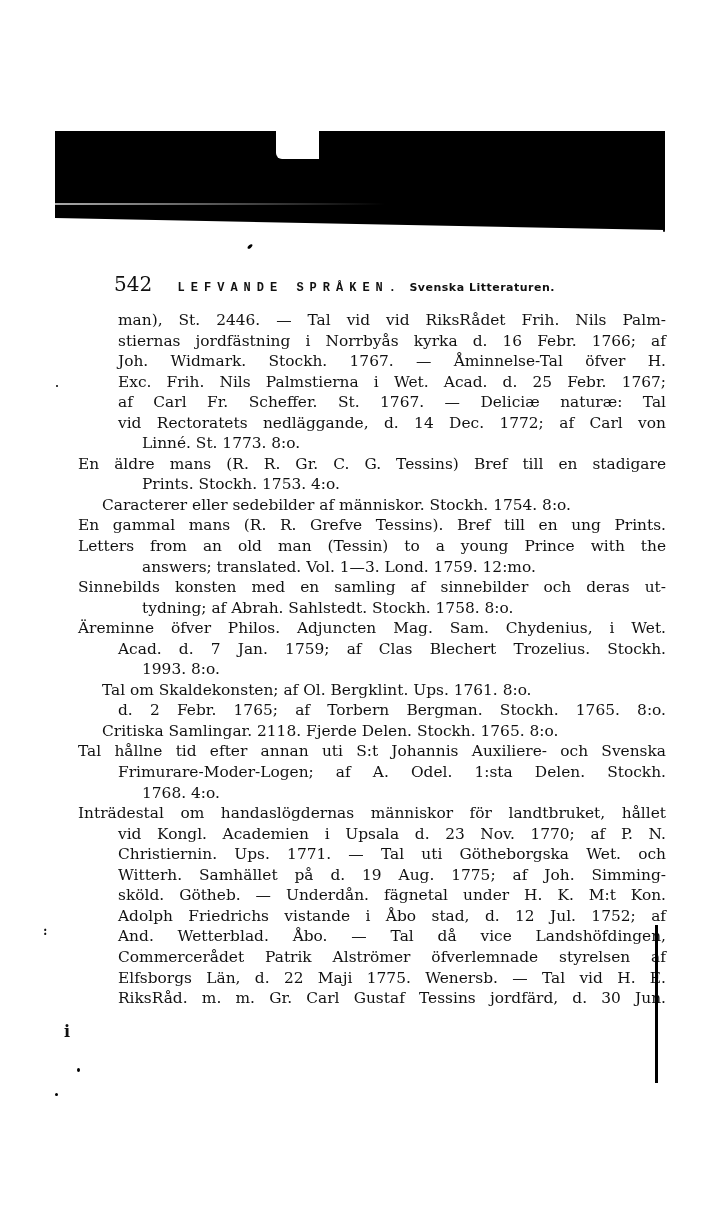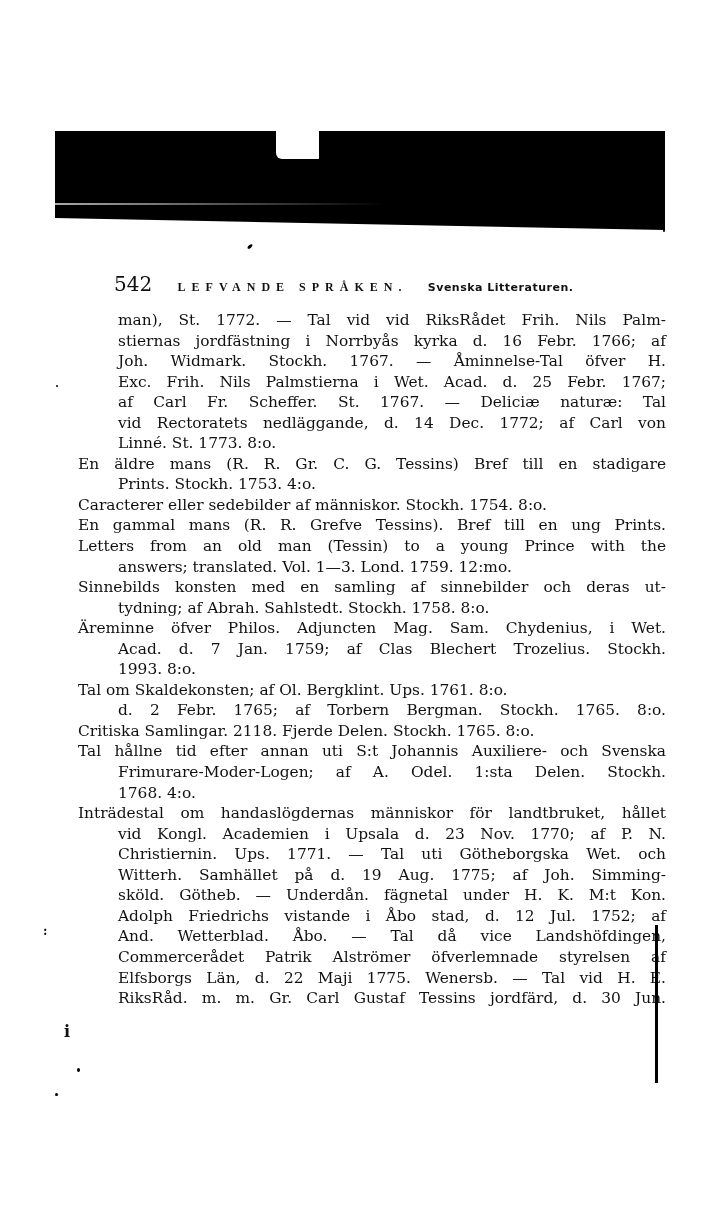--- a/index.html
+++ b/index.html
@@ -7,50 +7,50 @@
          font-family: "DejaVu Serif", "Liberation Serif", serif; color: #111; }
   .scan-bar { position: absolute; left: 55px; top: 131px; width: 610px; height: 99px;
               background: #000; clip-path: polygon(0 0, 100% 0, 100% 100%, 0 88%); }
   .scan-bar .notch { position: absolute; left: 221px; top: 0; width: 43px; height: 28px;
               background: #fff; border-bottom-left-radius: 6px; }
   .scan-bar .streak { position: absolute; left: 0; top: 72px; width: 330px; height: 2px;
               background: linear-gradient(90deg, #aaa 0%, #666 40%, #333 70%, transparent 100%); }
   .running-head { position: absolute; left: 78px; top: 272px; width: 590px; height: 26px;
               white-space: nowrap; font-size: 17px; }
   .running-head .pno { font-size: 20px; letter-spacing: 0px; margin-left: 36px; }
-  .running-head .section { font-family: Liberation Serif, serif;
+  .running-head .section { font-family: Liberation Mono, monospace;
               font-weight: bold; font-size: 12px; letter-spacing: 6px; margin-left: 14px; padding-left: 6px; }
   .running-head .sub { font-family: "DejaVu Sans", "Liberation Sans", sans-serif;
-              font-weight: bold; font-size: 11px; letter-spacing: 0.5px; margin-left: 15px; }
+              font-weight: bold; font-size: 11px; letter-spacing: 0.5px; margin-left: 2px; }
   .body-text { position: absolute; left: 78px; top: 310px; width: 588px; }
   .line { height: 20.55px; line-height: 20.55px; font-size: 15.4px; white-space: nowrap;
           overflow: visible; text-align: justify; text-align-last: justify; }
   .line.indent { padding-left: 40px; }
-  .line.last { text-align-last: left; }
+  .line.last { text-align-last: left; margin-left: 24px; }
   .right-rule { position: absolute; left: 655px; top: 925px; width: 3px; height: 158px;
                 background: #000; }
   .speck { position: absolute; background: #000; border-radius: 50%; }
   .mark { position: absolute; font-size: 16px; font-weight: bold; }
 </style>
 </head>
 <body>
 
 <div class="scan-bar">
   <div class="notch"></div>
   <div class="streak"></div>
 </div>
 
 <div class="running-head">
   <span class="pno">542</span>
   <span class="section">LEFVANDE SPRÅKEN.</span>
   <span class="sub">Svenska Litteraturen.</span>
 </div>
 
 <div class="body-text" id="body-text">
-    <div class="line indent">man), St. 1772. — Tal vid vid RiksRådet Frih. Nils Palm-</div>
+    <div class="line indent">man), St. 2446. — Tal vid vid RiksRådet Frih. Nils Palm-</div>
     <div class="line indent">stiernas jordfästning i Norrbyås kyrka d. 16 Febr. 1766; af</div>
     <div class="line indent">Joh. Widmark. Stockh. 1767. — Åminnelse-Tal öfver H.</div>
     <div class="line indent">Exc. Frih. Nils Palmstierna i Wet. Acad. d. 25 Febr. 1767;</div>
     <div class="line indent">af Carl Fr. Scheffer. St. 1767. — Deliciæ naturæ: Tal</div>
     <div class="line indent">vid Rectoratets nedläggande, d. 14 Dec. 1772; af Carl von</div>
     <div class="line indent last">Linné. St. 1773. 8:o.</div>
     <div class="line">En äldre mans (R. R. Gr. C. G. Tessins) Bref till en stadigare</div>
     <div class="line indent last">Prints. Stockh. 1753. 4:o.</div>
     <div class="line last">Caracterer eller sedebilder af människor. Stockh. 1754. 8:o.</div>
     <div class="line">En gammal mans (R. R. Grefve Tessins). Bref till en ung Prints.</div>

